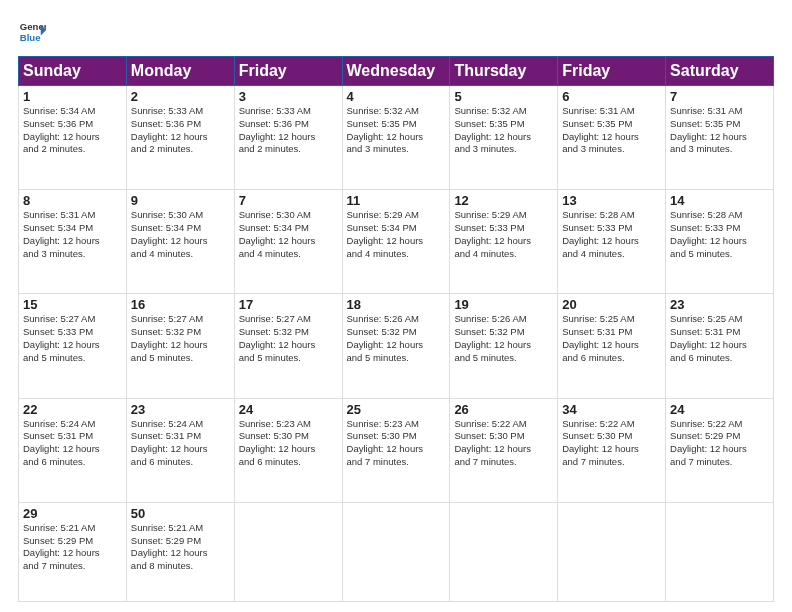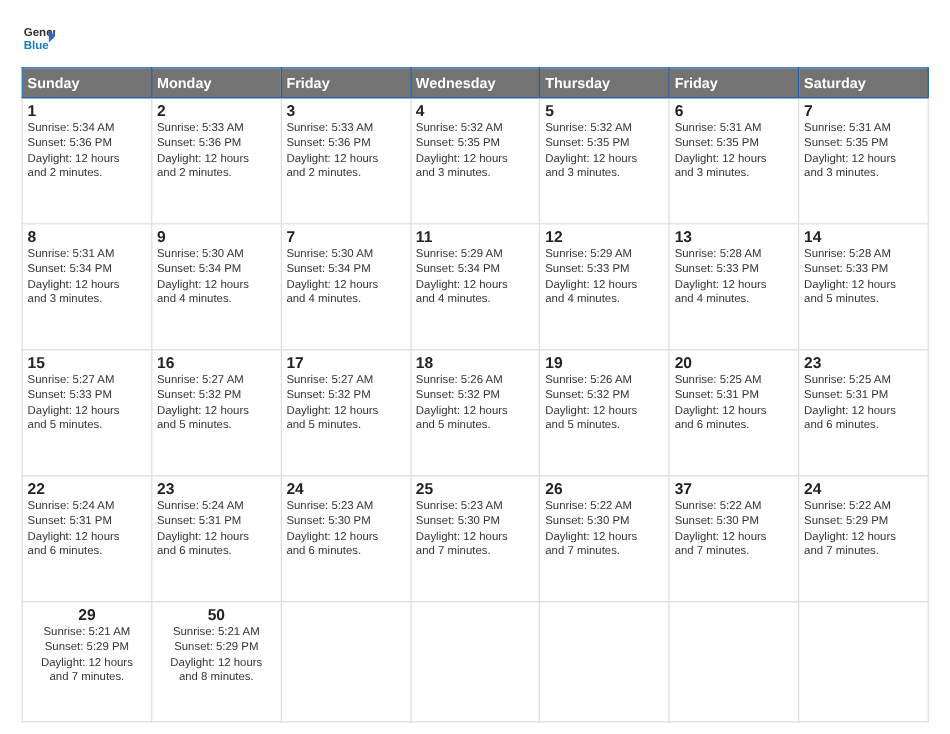--- a/index.html
+++ b/index.html
@@ -46,40 +46,39 @@
       color: #555;
     }
     .calendar {
       flex: 1;
       border: 1px solid #ccc;
       border-collapse: collapse;
       width: 100%;
       table-layout: fixed;
     }
     .calendar th {
-      background: #737373;
+      background: #701a75;
       color: #fff;
-      font-size: 12px;
+      font-size: 16px;
       font-weight: bold;
       padding: 5px 4px;
       text-align: left;
       border: 1px solid #2060aa;
     }
     .calendar td {
       vertical-align: top;
       border: 1px solid #ddd;
       padding: 3px 4px;
       font-size: 9.5px;
       color: #333;
       height: 78px;
       background: #fff;
     }
     .calendar tr:last-child td {
       height: 70px;
-      text-align: center;
     }
     .day-num {
       font-size: 13px;
       font-weight: bold;
       color: #222;
       display: block;
       margin-bottom: 1px;
     }
     .cell-empty {
       background: #f5f5f5;
@@ -358,21 +357,21 @@
           <td>
             <span class="day-num">26</span>
             <div class="cell-content">
               <div>Sunrise: 5:22 AM</div>
               <div>Sunset: 5:30 PM</div>
               <div>Daylight: 12 hours</div>
               <div>and 7 minutes.</div>
             </div>
           </td>
           <td>
-            <span class="day-num">37</span>
+            <span class="day-num">34</span>
             <div class="cell-content">
               <div>Sunrise: 5:22 AM</div>
               <div>Sunset: 5:30 PM</div>
               <div>Daylight: 12 hours</div>
               <div>and 7 minutes.</div>
             </div>
           </td>
           <td>
             <span class="day-num">24</span>
             <div class="cell-content">

